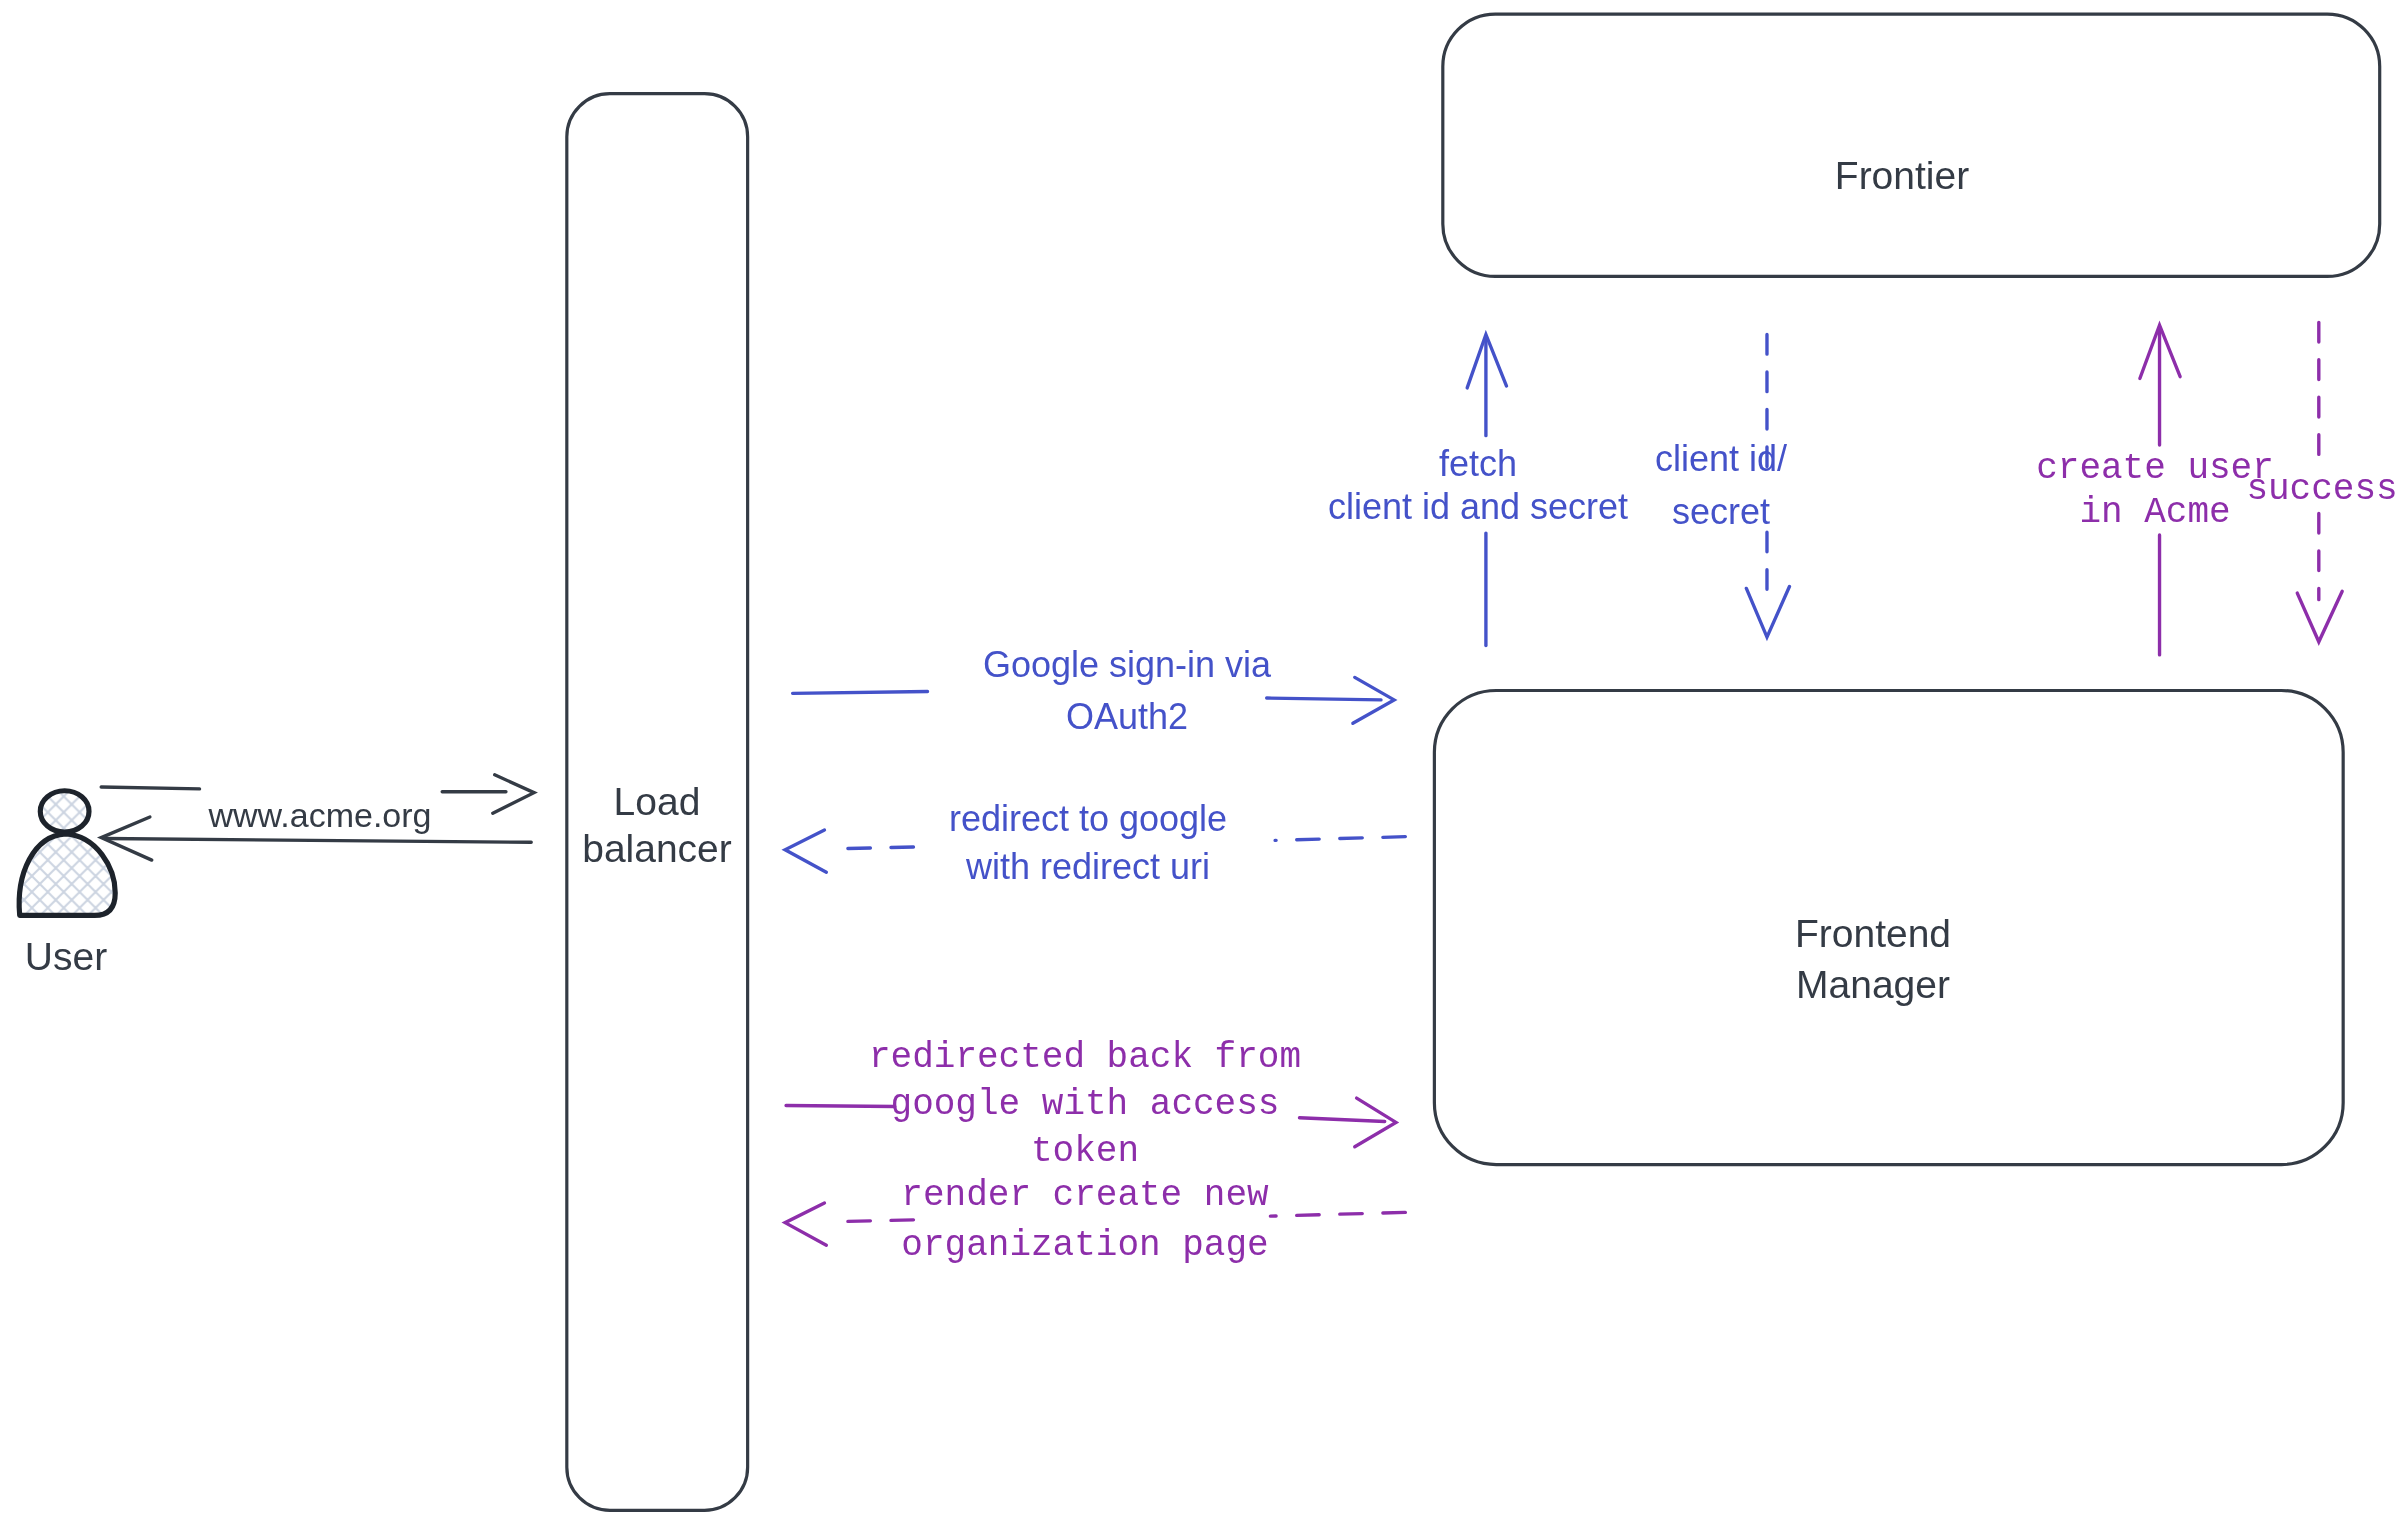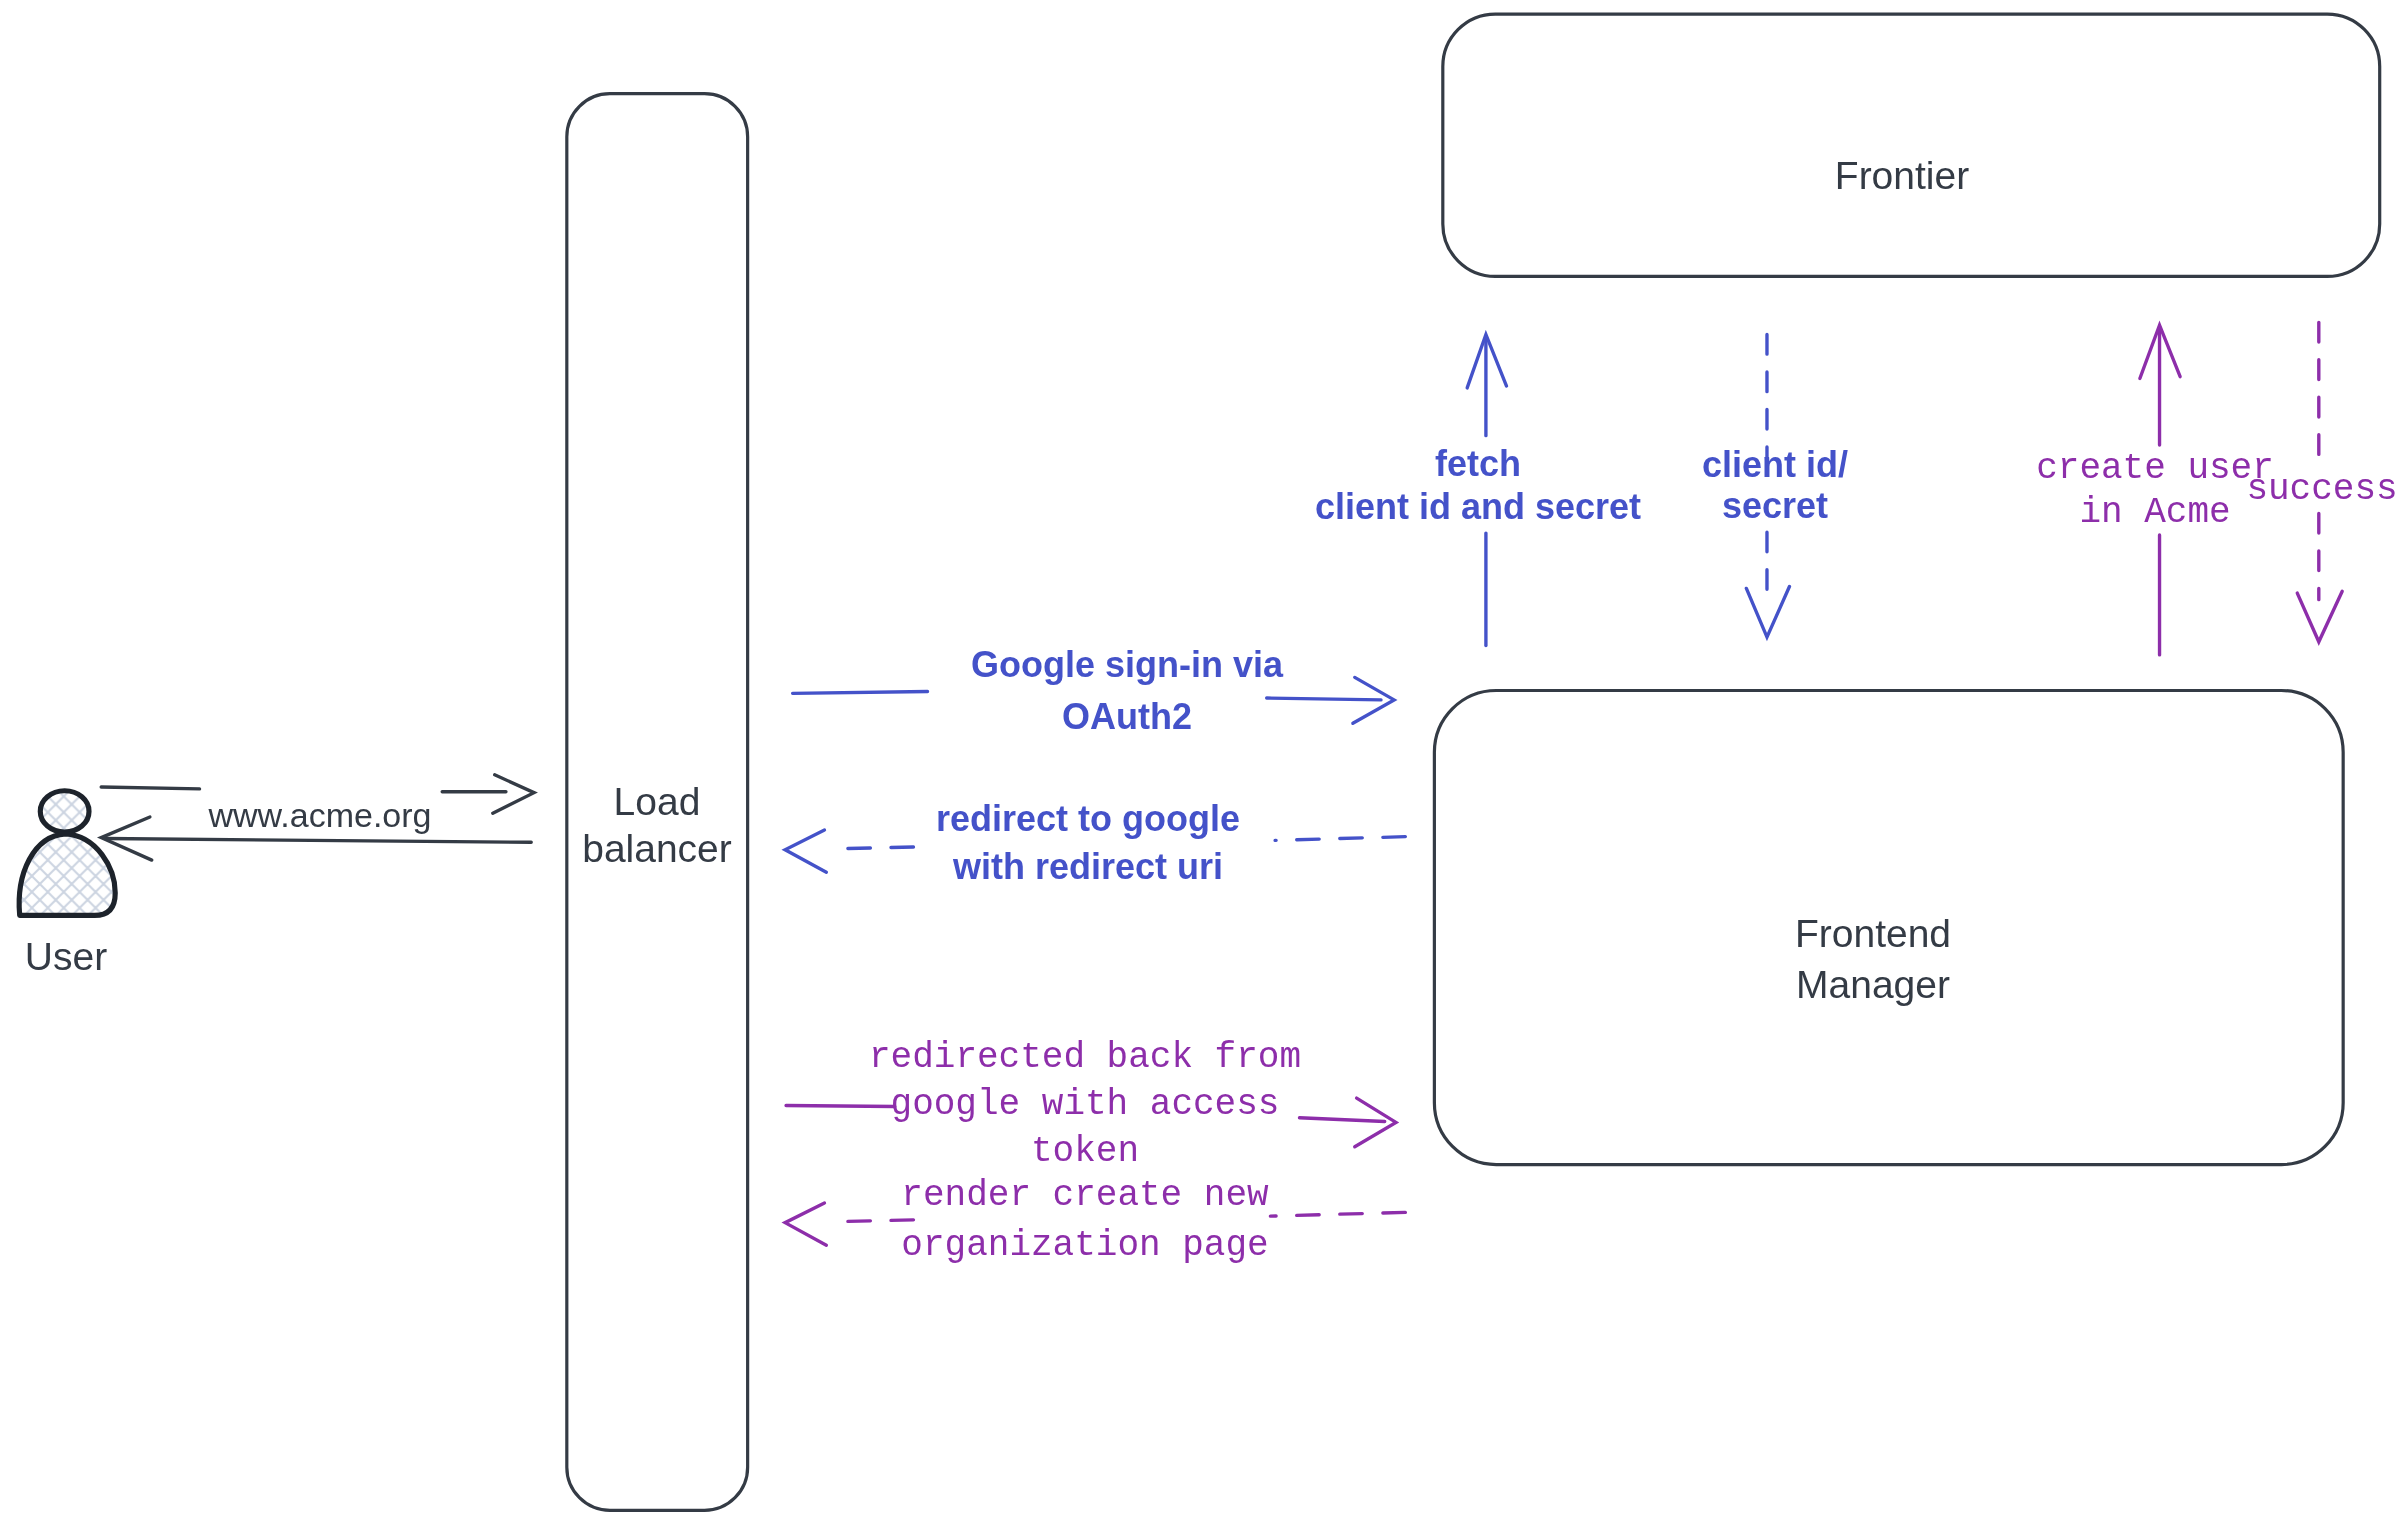--- a/index.html
+++ b/index.html
@@ -13,21 +13,21 @@
   #scene{position:absolute;left:0;top:0;}
   .lbl{
     position:absolute;
     transform:translate(-50%,-50%);
     text-align:center;
     white-space:pre-line;
     font-family:"Liberation Sans",sans-serif;
     pointer-events:none;
   }
   .ink{color:#343b45;margin-top:27px;}
-  .blue{color:#4452c9;font-weight:bold;}
+  .blue{color:#4452c9;}
   .purple{color:#8d2eaa;font-family:Liberation Mono, monospace;}
   .node-lbl{font-size:39px;line-height:51px;}
   .edge-lbl{font-size:36px;line-height:47px;}
 </style>
 </head>
 <body>
 
 <div id="canvas">
 
   <svg id="scene" width="2405" height="1530" viewBox="0 0 2567 1633">
@@ -113,21 +113,21 @@
   <div class="lbl node-lbl ink" style="left:1873px;top:932px;">Frontend
 Manager</div>
 
   <div class="lbl edge-lbl ink" style="left:320px; top:788px; font-size:34px;">www.acme.org</div>
   <div class="lbl edge-lbl blue" style="left:1127px;top:691px; line-height:52px;">Google sign-in via
 OAuth2</div>
   <div class="lbl edge-lbl blue" style="left:1088px;top:843px; line-height:48px;">redirect to google
 with redirect uri</div>
   <div class="lbl edge-lbl blue" style="left:1478px;top:485px; line-height:43px;">fetch
 client id and secret</div>
-  <div class="lbl edge-lbl blue" style="left:1775px;top:485px; line-height:41px;">client id/
+  <div class="lbl edge-lbl blue" style="left:1721px;top:485px; line-height:53px;">client id/
 secret</div>
   <div class="lbl edge-lbl purple" style="left:1085px;top:1104px;">redirected back from
 google with access
 token</div>
   <div class="lbl edge-lbl purple" style="left:1085px;top:1221px; line-height:50px;">render create new
 organization page</div>
   <div class="lbl edge-lbl purple" style="left:2155px;top:491px; line-height:44px;">create user
 in Acme</div>
   <div class="lbl edge-lbl purple" style="left:2322px;top:489px;">success</div>
 

